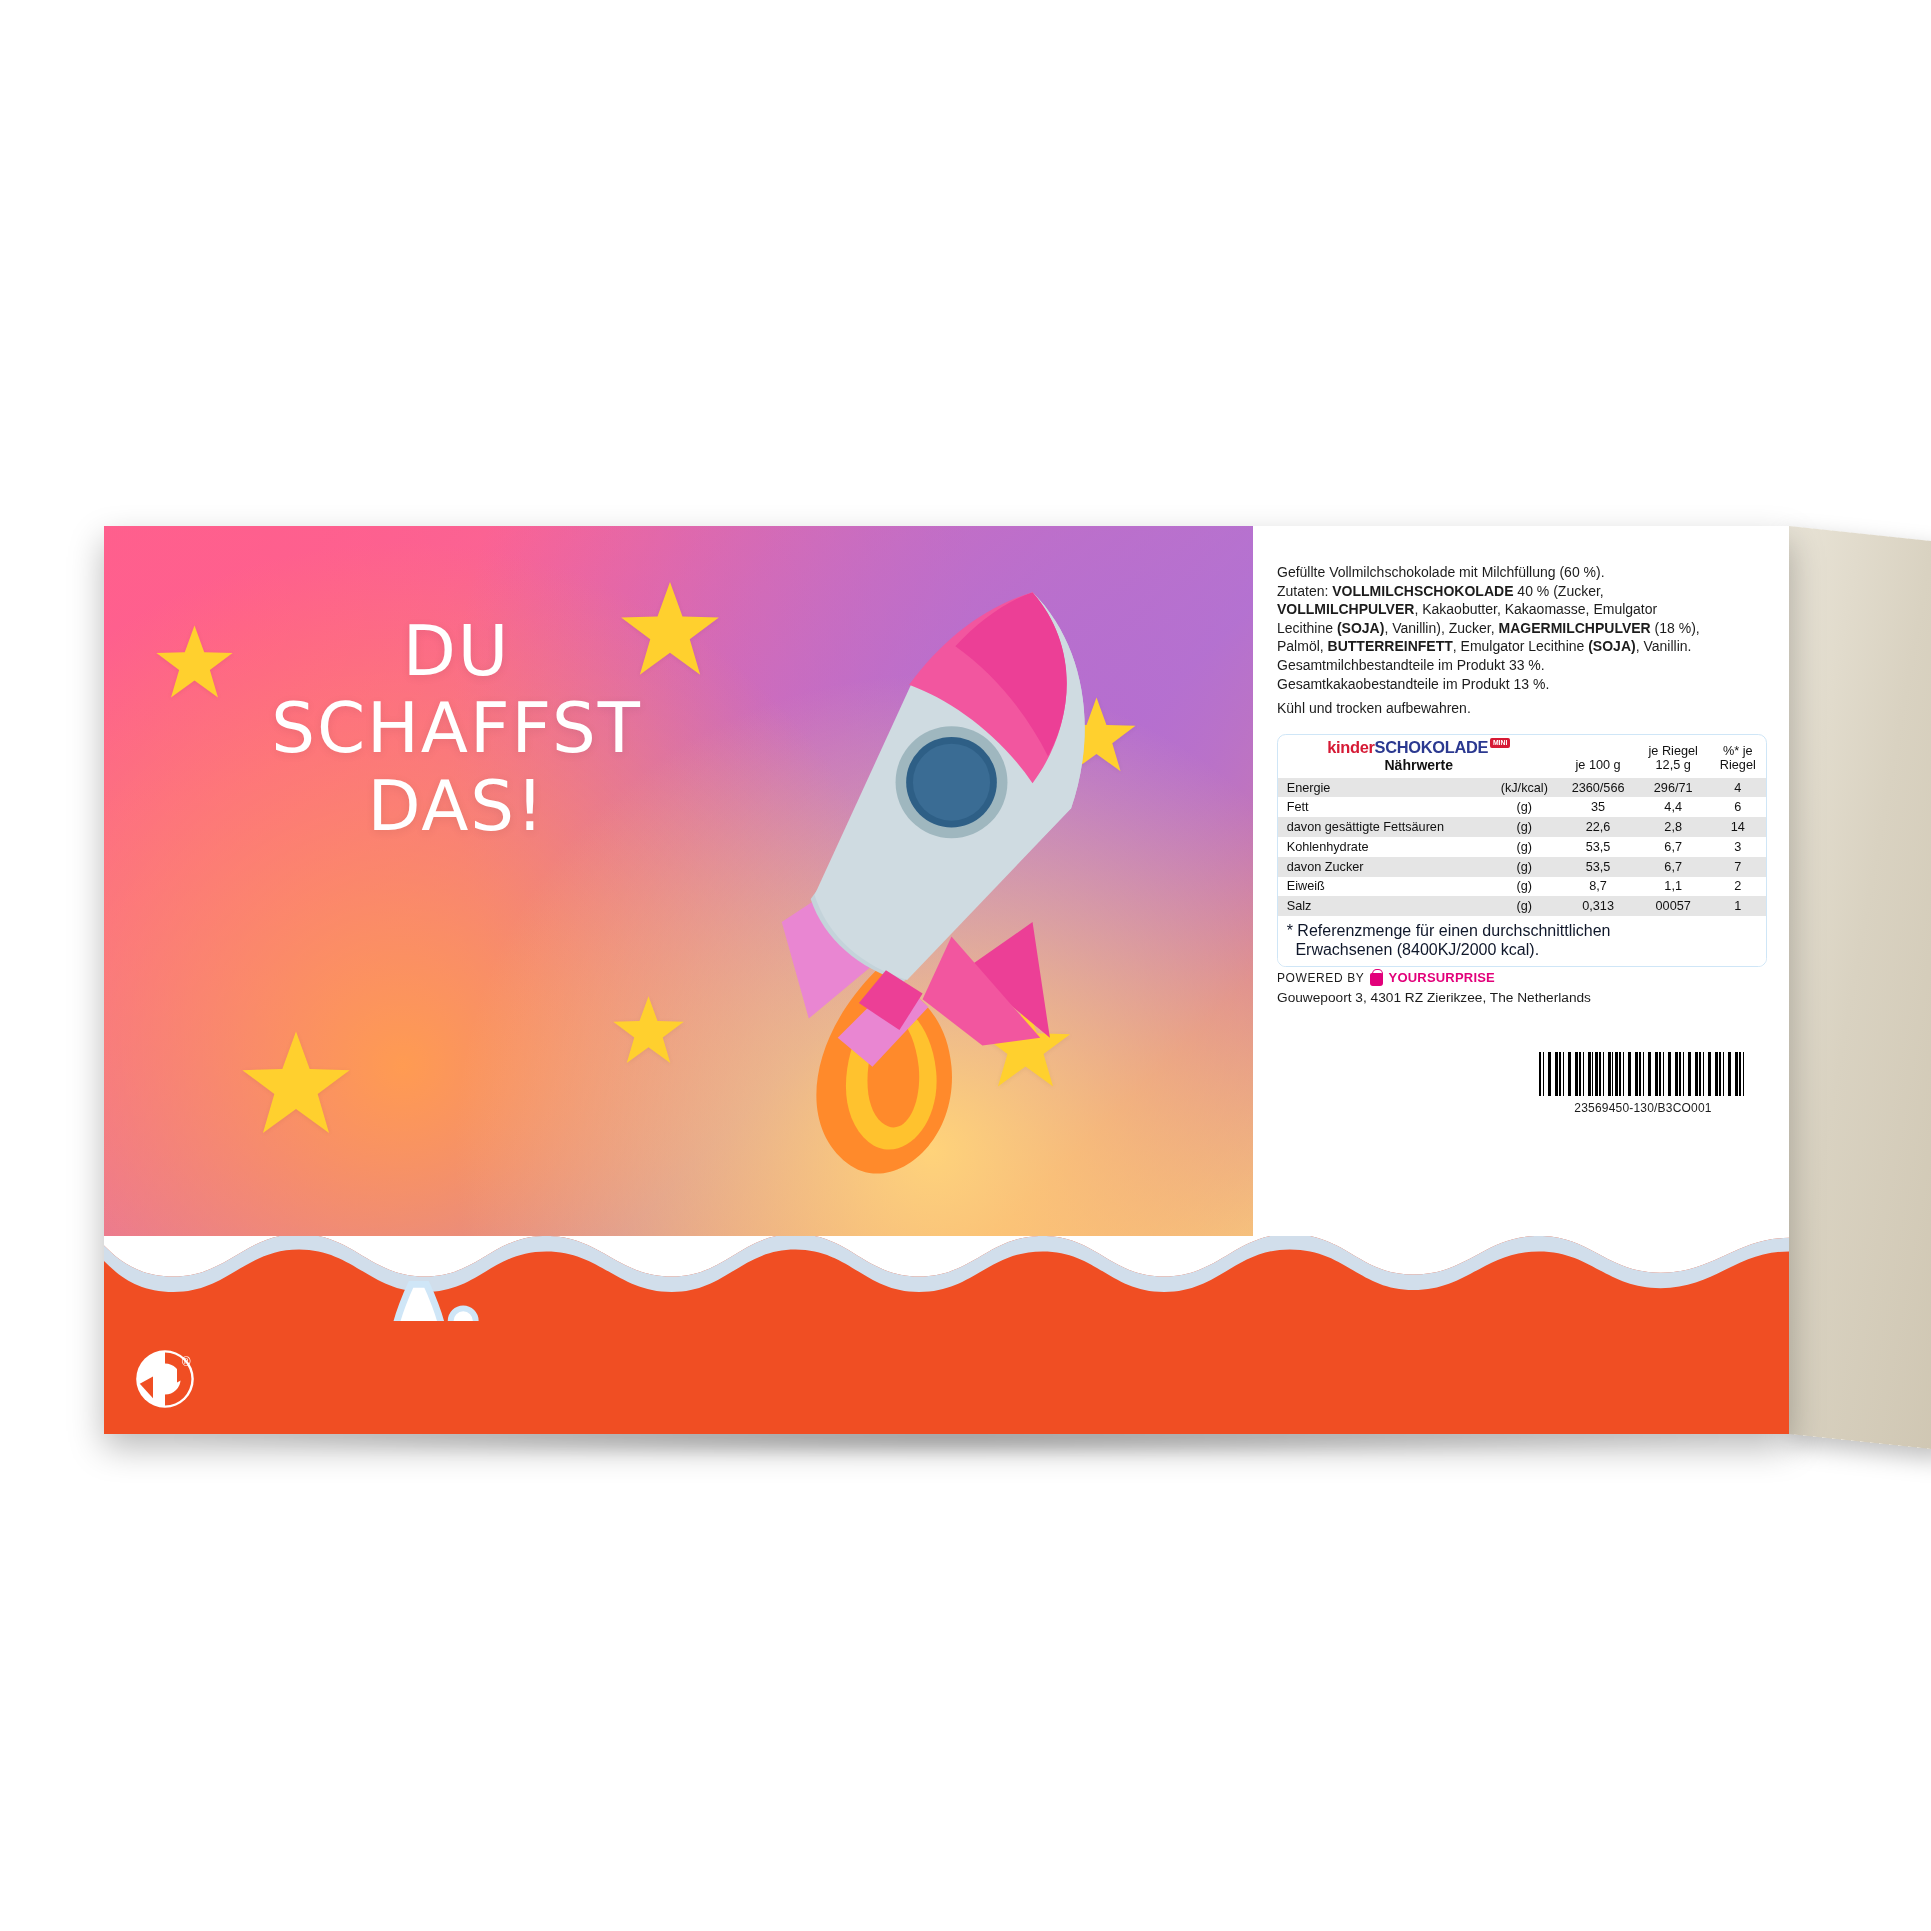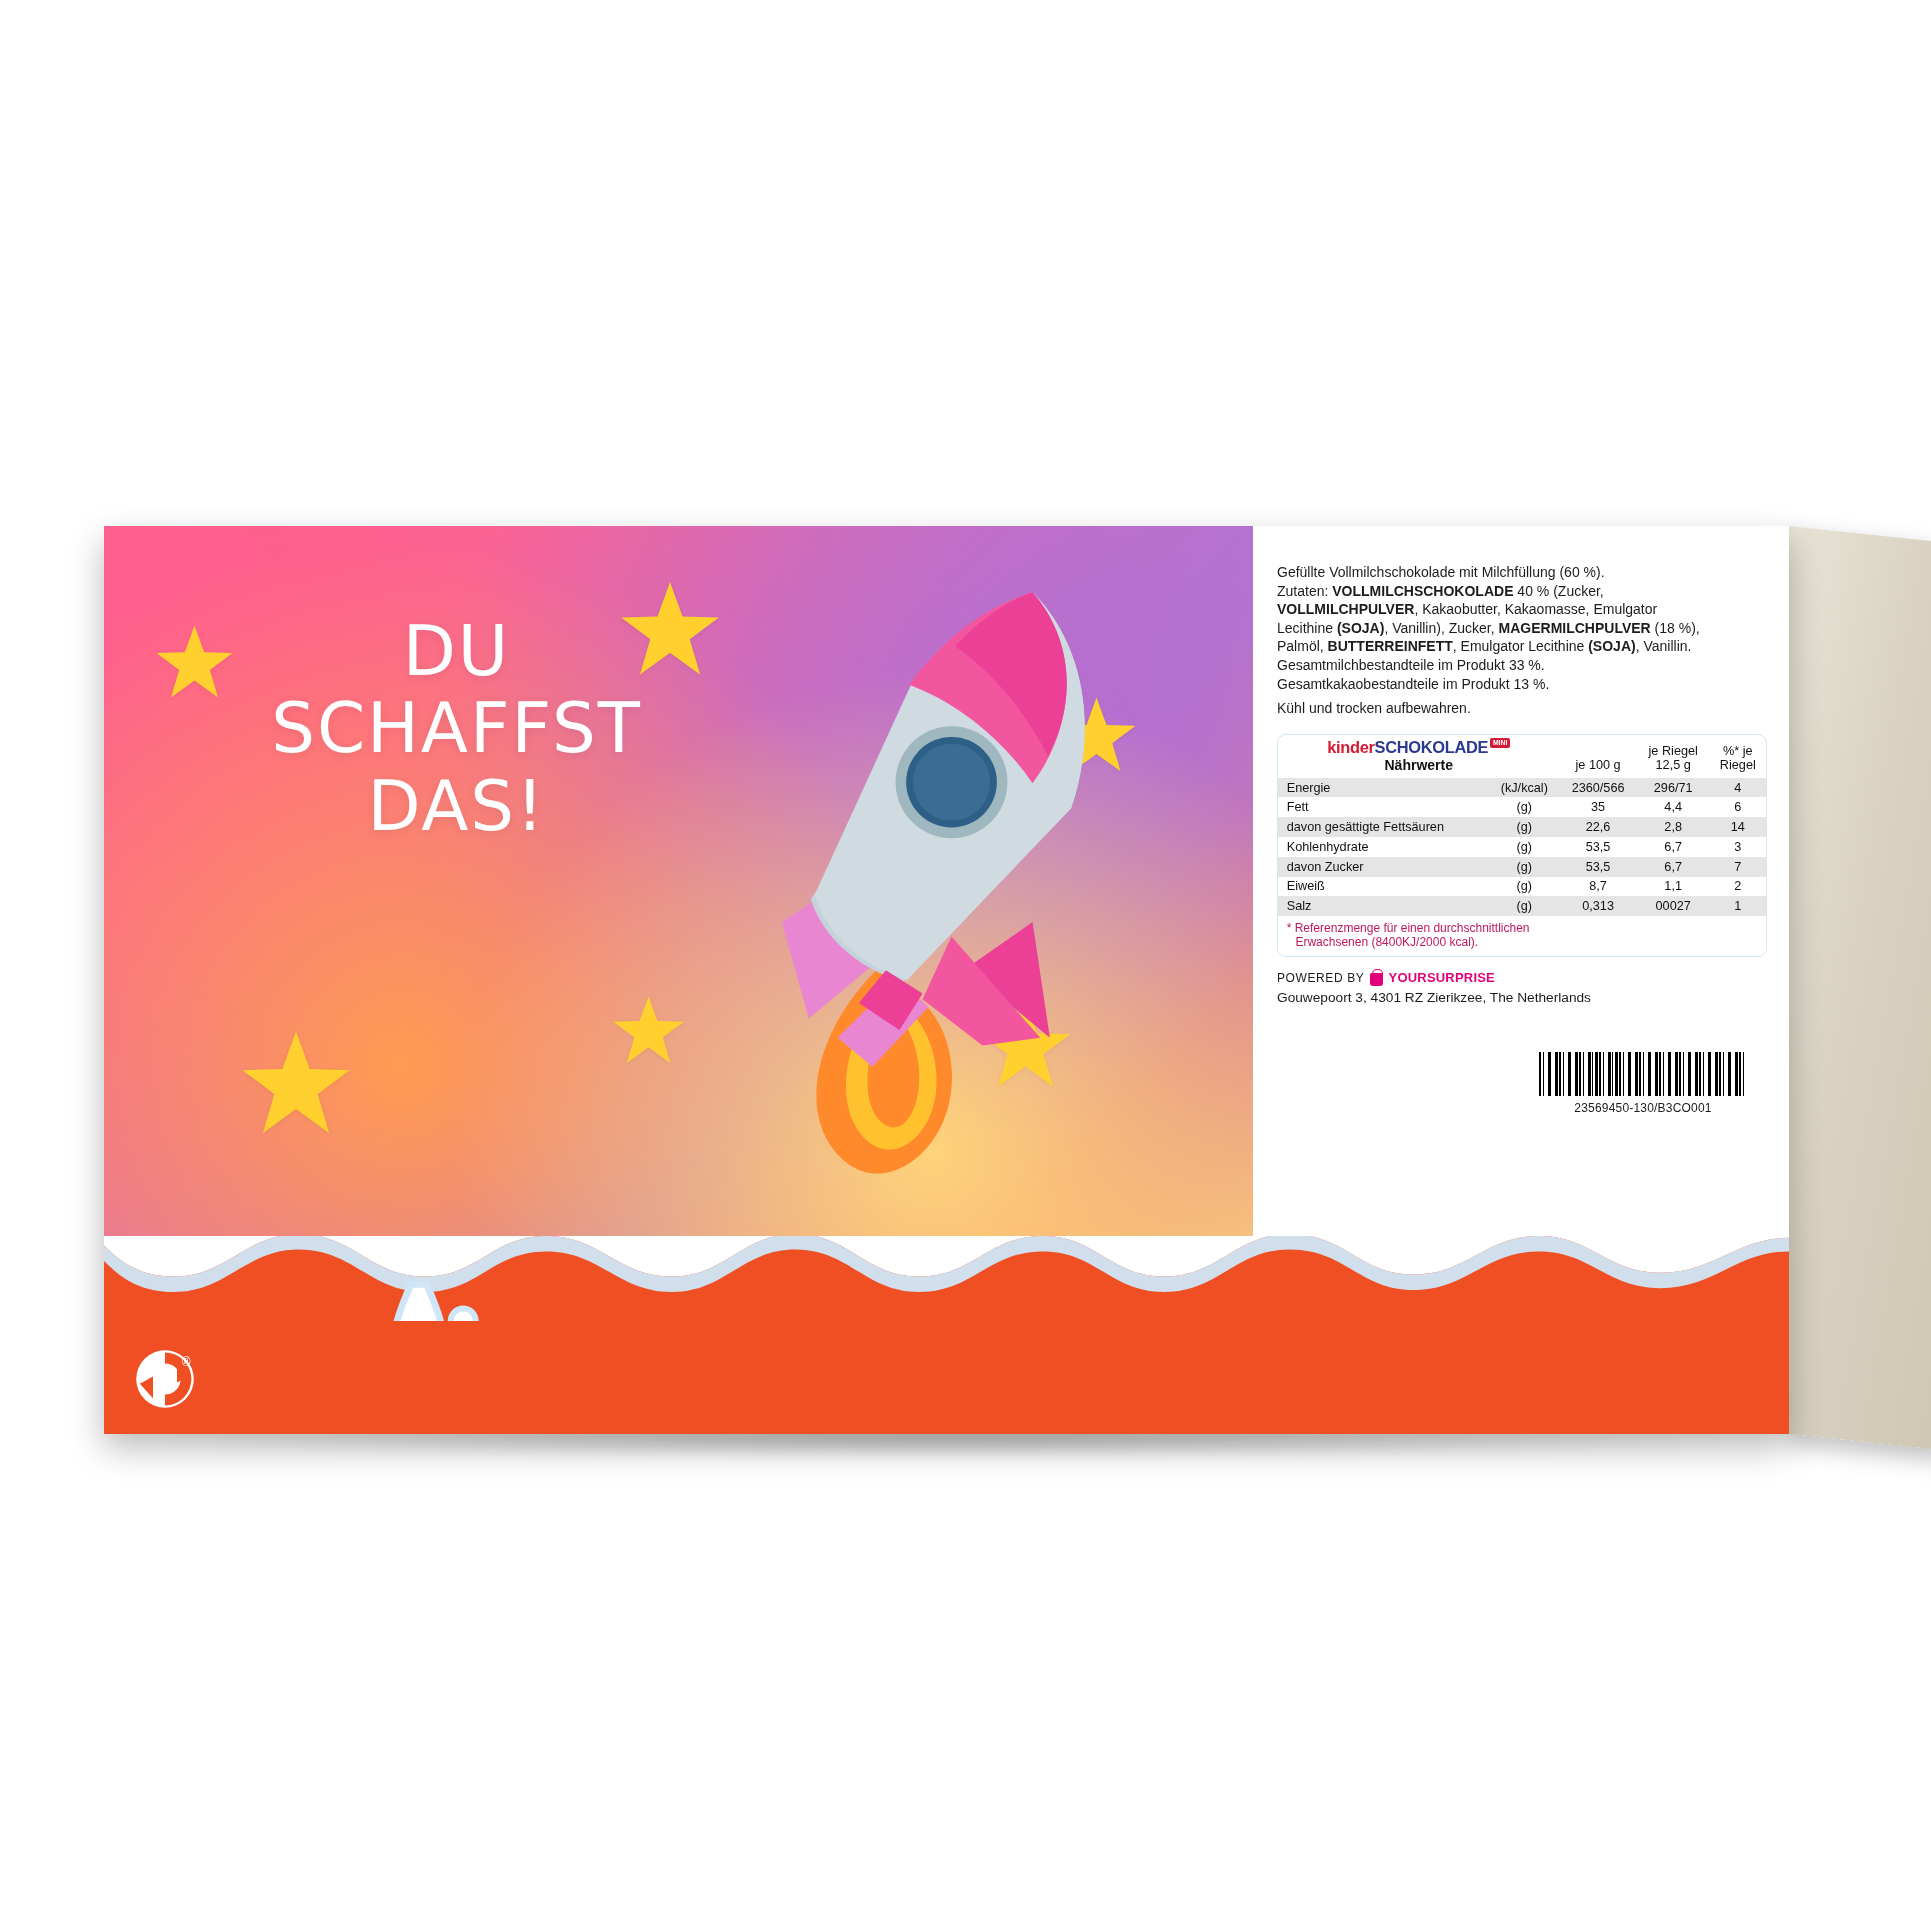--- a/index.html
+++ b/index.html
@@ -168,24 +168,24 @@
     color: #fff;
     font-size: 6.8px;
     padding: 1px 2.9px;
     border-radius: 1.9px;
     vertical-align: top;
     letter-spacing: 0;
     margin-left: 1.9px;
   }
   .nutri-title { font-weight: bold; font-size: 14px; }
   .footnote {
-    font-size: 12px;
+    font-size: 16px;
     line-height: 1.2;
     padding: 4.8px 8.7px 6.8px 8.7px;
-    color: #be185d;
+    color: #0f172a;
     background: #ffffff;
   }
   .footnote .ind { display: block; padding-left: 8.7px; }
 
   
   .powered {
     position: absolute;
     left: 24px;
     top: 444px;
     font-size: 12px;
@@ -437,21 +437,21 @@
                   <td class="lbl">Eiweiß</td>
                   <td class="">(g)</td>
                   <td class="">8,7</td>
                   <td class="">1,1</td>
                   <td class="">2</td>
                 </tr>
                 <tr class="alt">
                   <td class="lbl">Salz</td>
                   <td class="">(g)</td>
                   <td class="">0,313</td>
-                  <td class="">00027</td>
+                  <td class="">00057</td>
                   <td class="">1</td>
                 </tr>
               </tbody>
           </table>
           <div class="footnote">
             <span>* Referenzmenge für einen durchschnittlichen</span>
             <span class="ind">Erwachsenen (8400KJ/2000 kcal).</span>
           </div>
         </div>
 

